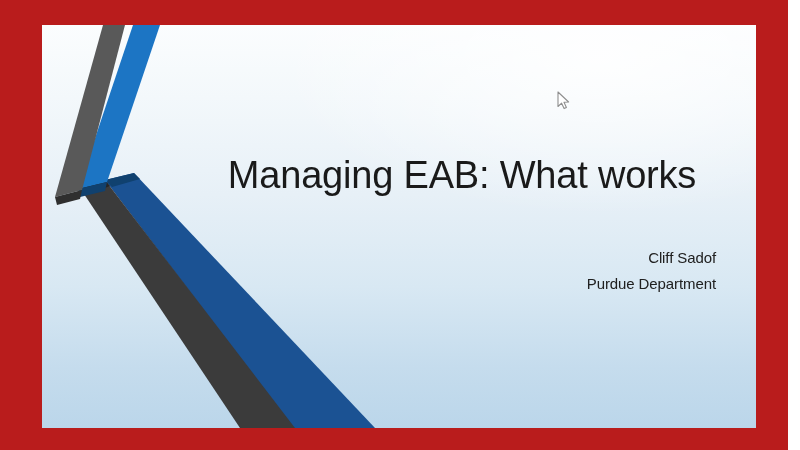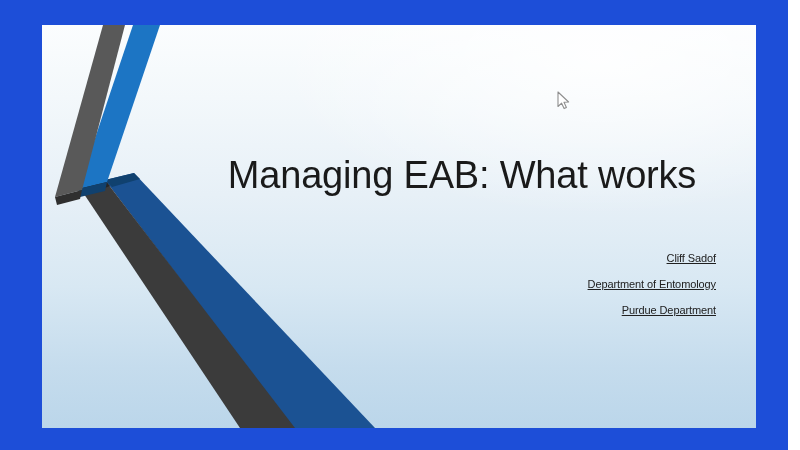--- a/index.html
+++ b/index.html
@@ -11,21 +11,21 @@
     width: 800px;
     height: 450px;
     overflow: hidden;
     font-family: "Liberation Sans", sans-serif;
   }
 
   #viewport {
     position: relative;
     width: 788px;
     height: 450px;
-    background: #1d4ed8;
+    background: #b91c1c;
   }
 
   
   #slide {
     position: absolute;
     left: 42px;
     top: 25px;
     width: 714px;
     height: 403px;
     overflow: hidden;
@@ -77,27 +77,26 @@
 
   #subtitle-block {
     position: absolute;
     left: 280px;
     top: 220px;
     width: 394px;
     text-align: right;
   }
   .slide-subtitle-line {
     font-family: "Liberation Sans", sans-serif;
-    font-size: 11px;
+    font-size: 15px;
     line-height: 26px;
     font-weight: 400;
     color: #202020;
     letter-spacing: -0.1px;
     white-space: nowrap;
-    text-decoration: underline;
   }
 
   
   #mouse-cursor {
     position: absolute;
     left: 557px;
     top: 91px;
     width: 14px;
     height: 20px;
     pointer-events: none;
@@ -126,21 +125,20 @@
       <polygon points="61,0 83,0 40,165 13,172" fill="#595959"></polygon>
       <polygon points="13,172 40,165 38,174 15,180" fill="#2f2f2f"></polygon>
     </svg>
 
     <div id="title-block">
       <div class="slide-title-line">Managing EAB: What works</div>
     </div>
 
     <div id="subtitle-block">
       <div class="slide-subtitle-line">Cliff Sadof</div>
-      <div class="slide-subtitle-line">Department of Entomology</div>
       <div class="slide-subtitle-line">Purdue Department</div>
     </div>
 
   </div>
 
   <svg id="mouse-cursor" viewBox="0 0 14 20">
     <polygon points="1,1 1,15.5 4.6,12.2 7.1,17.6 9.4,16.5 7,11.3 11.6,11.0" fill="#ffffff" stroke="#8e8e8e" stroke-width="1.1" stroke-linejoin="round"></polygon>
   </svg>
 
 </div>

